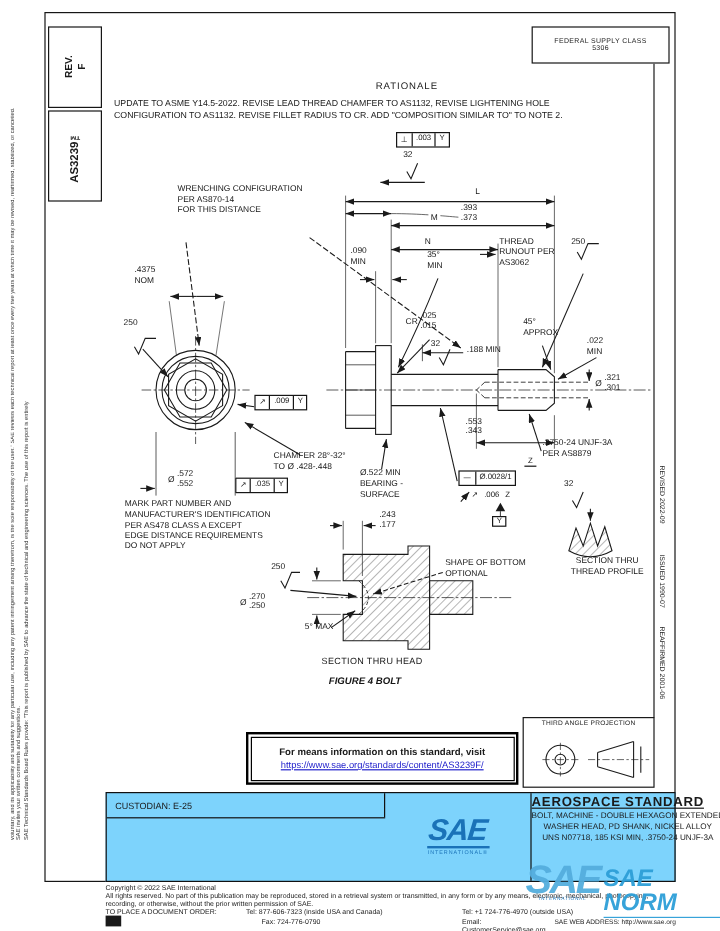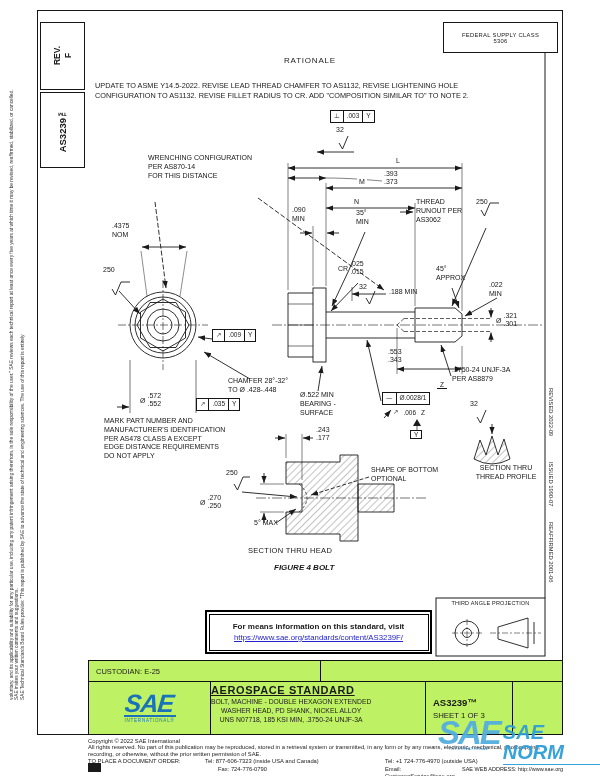--- a/index.html
+++ b/index.html
@@ -16,28 +16,28 @@
   .stackwrap{position:absolute;display:inline-flex;align-items:center;gap:2px;font-size:7px;z-index:3}
   .stack{display:inline-flex;flex-direction:column;line-height:1.15}
   .datum{position:absolute;font-size:6.5px;z-index:3;background:#fff}
   .underl{border-bottom:1px solid #161616;padding:0 3px}
   .boxed{border:1px solid #161616;padding:0 3px}
   .vtext{position:absolute;writing-mode:vertical-rl;z-index:3;overflow:hidden}
   .vflip{transform:rotate(180deg)}
   .sideband{position:absolute;left:40px;width:45px;border:1.3px solid #161616;background:#fff;display:flex;align-items:center;justify-content:center;z-index:4}
   .sideband .vt{writing-mode:vertical-rl;transform:rotate(180deg);font-weight:bold;white-space:pre-line;text-align:center;line-height:1.25}
   .fscbox{position:absolute;left:443px;top:22px;width:115px;height:31px;border:1.1px solid #161616;display:flex;flex-direction:column;align-items:center;justify-content:center;font-size:5.8px;letter-spacing:.3px;z-index:3;background:#fff}
-  .rationale-title{position:absolute;left:255px;top:56px;width:110px;text-align:center;font-size:8px;letter-spacing:.8px;z-index:3}
+  .rationale-title{position:absolute;left:255px;top:67px;width:110px;text-align:right;font-size:8px;letter-spacing:.8px;z-index:3}
   .rationale{position:absolute;left:95px;top:81px;width:470px;font-size:7.3px;line-height:1.35;white-space:pre-line;z-index:3}
   .infobox{position:absolute;left:205px;top:610px;width:227px;height:44px;border:2.5px solid #000;z-index:3;background:#fff}
   .infobox .inner{border:1px solid #000;margin:1.5px;height:calc(100% - 3px);display:flex;flex-direction:column;align-items:center;justify-content:center;gap:2px}
   .infobox .l1{font-size:8px;font-weight:bold}
   .infobox a{font-size:7.8px;color:#2323cc;text-decoration:underline}
   .projlabel{position:absolute;left:437px;top:600px;width:107px;text-align:center;font-size:5.5px;letter-spacing:.2px;z-index:3}
-  .ftable{position:absolute;left:88px;top:660px;width:475px;height:75px;border:1.3px solid #111;display:flex;flex-direction:column;background:#bef264;z-index:5}
+  .ftable{position:absolute;left:88px;top:660px;width:475px;height:75px;border:1.3px solid #111;display:flex;flex-direction:row;background:#7dd3fc;z-index:5}
   .frow1{display:flex;height:21px;border-bottom:1.3px solid #111}
   .fcell-cust{width:232px;border-right:1.3px solid #111;display:flex;align-items:center;padding-left:7px;font-size:7.5px}
   .fcell-proc{flex:1;display:flex;align-items:center;justify-content:center;font-size:7.5px}
   .frow2{display:flex;flex:1}
   .fcell-logo{width:122px;border-right:1.3px solid #111;display:flex;flex-direction:column;align-items:center;justify-content:center}
   .fcell-title{width:215px;border-right:1.3px solid #111;display:flex;flex-direction:column;align-items:flex-start;padding-top:2px}
   .fcell-num{width:87px;border-right:1.3px solid #111;display:flex;flex-direction:column;justify-content:center;padding-left:7px;gap:3px}
   .fcell-rev{flex:1;display:flex;flex-direction:column;align-items:center;justify-content:center;gap:1px}
   .aerostd{font-size:11px;font-weight:bold;letter-spacing:.6px;text-decoration:underline}
   .ftitle{font-size:6.8px;line-height:1.3;text-align:center;white-space:pre-line;margin-top:2px}
@@ -310,21 +310,21 @@
 <div class="lbl" style="left:254px;top:519px">5° MAX</div>
 <div class="lbl" style="left:226px;top:469px">250</div>
 <div class="stackwrap" style="left:316px;top:426px">
   <span class="stack">
       <span>.243</span>
       <span>.177</span>
     </span>
 </div>
 <div class="lbl" style="left:371px;top:466px">SHAPE OF BOTTOM
 OPTIONAL</div>
-<div class="lbl" style="left:248px;top:546px;font-size:7.5px;letter-spacing:.3px">SECTION THRU HEAD</div>
+<div class="lbl" style="left:268px;top:546px;font-size:7.5px;letter-spacing:.3px">SECTION THRU HEAD</div>
 <div class="lbl" style="left:274px;top:563px;font-size:8px;font-weight:bold;font-style:italic">FIGURE 4    BOLT</div>
 <div class="lbl" style="left:470px;top:400px">32</div>
 <div class="lbl" style="left:464px;top:464px;width:84px;text-align:center">SECTION THRU
 THREAD PROFILE</div>
 
 <div class="infobox">
   <div class="inner">
     <div class="l1">For means information on this standard, visit</div>
     <a href="#">https://www.sae.org/standards/content/AS3239F/</a>
   </div>

